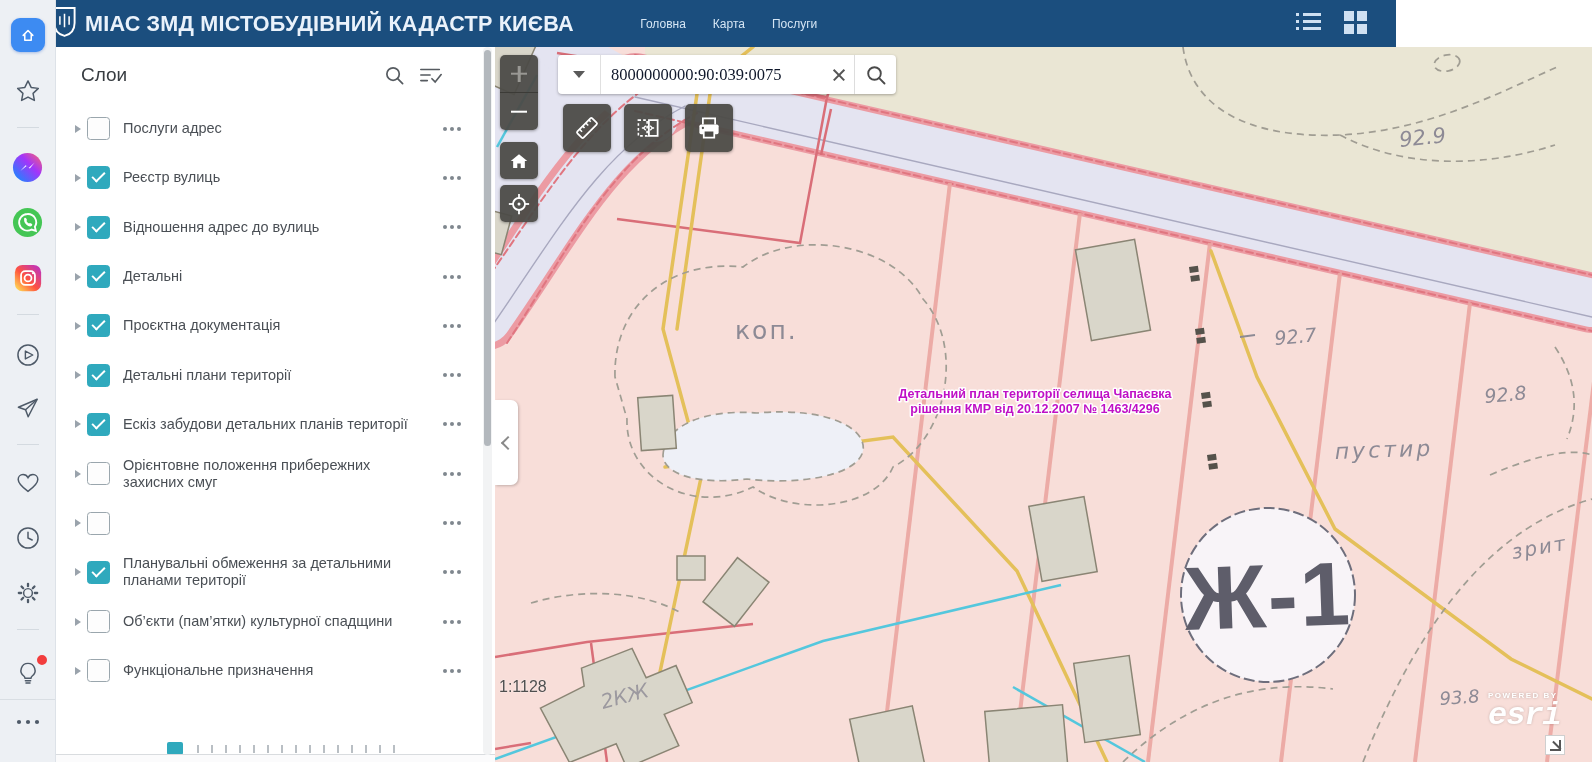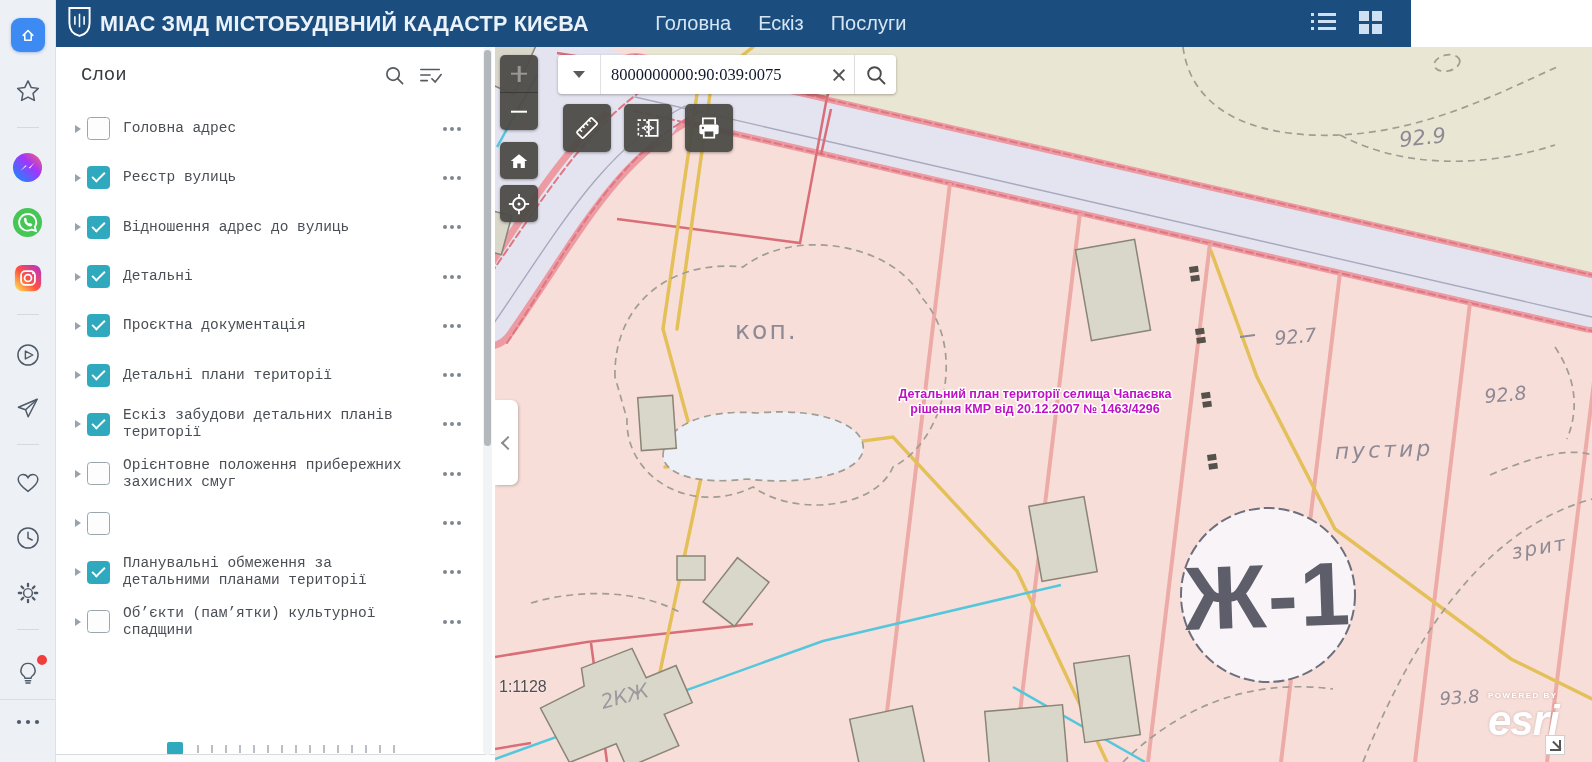--- a/index.html
+++ b/index.html
@@ -11,31 +11,31 @@
         border-right:1px solid #dde2e8;z-index:40;}
   .rail .it{position:absolute;left:50%;transform:translateX(-50%);width:34px;height:34px;
         display:flex;align-items:center;justify-content:center;cursor:pointer;}
   .rail .divider{position:absolute;left:50%;transform:translateX(-50%);width:22px;height:1px;background:#d4dae0;}
   .rail .sep{position:absolute;left:0;width:55px;height:1px;background:#d9dee3;}
   .home-active{background:#3d8bf2;border-radius:9px;box-shadow:0 1px 3px rgba(30,90,200,.35);}
   .badge{position:absolute;top:-3px;right:-4px;width:10px;height:10px;border-radius:50%;
          background:#f23d3d;border:2px solid #edf0f4;}
 
   
-  .header{position:absolute;left:55px;top:0;width:1356px;height:47px;background:#1b4e7e;
+  .header{position:absolute;left:40px;top:0;width:1356px;height:47px;background:#1b4e7e;
           z-index:30;display:flex;align-items:center;}
   .header .logo{margin-left:12px;flex:0 0 auto;}
   .header .title{margin-left:8px;color:#eaf2fb;font-size:22.5px;font-weight:700;
           letter-spacing:.2px;white-space:nowrap;transform:scaleX(.96);transform-origin:left;}
   .header nav{display:flex;gap:27px;margin-left:46px;}
-  .header nav a{color:#d5e5f4;font-size:20px;text-decoration:none;cursor:pointer;white-space:nowrap;}
+  .header nav a{color:#d5e5f4;font-size:12px;text-decoration:none;cursor:pointer;white-space:nowrap;}
   .header .hright{margin-left:auto;margin-right:28px;display:flex;gap:20px;align-items:center;}
 
   
-  .panel{position:absolute;left:55px;top:47px;width:440px;height:715px;background:#fff;z-index:20;font-family:Liberation Mono, monospace;}
+  .panel{position:absolute;left:55px;top:47px;width:440px;height:715px;background:#fff;z-index:20;}
   .panel-head{position:relative;height:52px;}
   .panel-head .ttl{position:absolute;left:26px;top:17px;font-size:19px;color:#383d42;}
   .panel-head .hicons{position:absolute;right:52px;top:18px;display:flex;gap:14px;}
   .rows{position:absolute;top:57px;left:0;right:14px;}
   .row{height:49.3px;display:flex;align-items:center;padding-left:20px;cursor:default;}
   .caret{width:0;height:0;border-left:6px solid #9aa3ac;border-top:4.5px solid transparent;
          border-bottom:4.5px solid transparent;margin-right:6px;flex:0 0 auto;cursor:pointer;}
   .cb{width:21px;height:21px;border-radius:3.5px;border:1.5px solid #9aa6ad;background:#fdfdfd;
       flex:0 0 auto;position:relative;cursor:pointer;}
   .cb.on{background:#2fa9bd;border-color:#2fa9bd;}
@@ -81,21 +81,21 @@
   .clr::after{transform:translate(-50%,-50%) rotate(-45deg);}
   .mag{width:41px;height:100%;border-left:1px solid #ddd;display:flex;align-items:center;justify-content:center;cursor:pointer;}
   .tools{position:absolute;left:68px;top:57px;display:flex;gap:13px;}
   .tools .tb{width:48px;height:48px;}
   .collapse-tab{position:absolute;left:0;top:353px;width:23px;height:85px;background:#fff;
       border-radius:0 7px 7px 0;box-shadow:1px 1px 3px rgba(0,0,0,.22);display:flex;align-items:center;justify-content:center;cursor:pointer;}
   .chev-left{width:8px;height:8px;border-left:2px solid #8a8a8a;border-bottom:2px solid #8a8a8a;transform:rotate(45deg);margin-left:3px;}
   .scale-lbl{position:absolute;left:4px;top:631px;font-size:16px;color:#4f4f4f;text-shadow:0 0 2px rgba(255,255,255,.8);}
   .esri{position:absolute;left:993px;top:645px;color:#fff;line-height:1;}
   .esri .pb{font-size:8px;font-weight:bold;letter-spacing:1.5px;text-shadow:0 0 3px rgba(0,0,0,.25);}
-  .esri .br{font-size:42px;font-style:italic;font-weight:bold;font-family:Liberation Sans, sans-serif;
+  .esri .br{font-size:32px;font-style:italic;font-weight:bold;font-family:Liberation Mono, monospace;
       text-shadow:0 0 3px rgba(0,0,0,.2);letter-spacing:-1px;}
   .expand-box{position:absolute;left:1050px;top:688px;width:18px;height:18px;background:#fff;border:1px solid #cfcfcf;
       display:flex;align-items:center;justify-content:center;cursor:pointer;}
   .expand-box .arr{width:9px;height:9px;border-right:2px solid #555;border-bottom:2px solid #555;transform:rotate(-0deg);position:relative;}
   .expand-box .arr::before{content:"";position:absolute;right:-1px;bottom:-1px;width:11px;height:2px;background:#555;transform:rotate(45deg);transform-origin:right bottom;}
 </style>
 </head>
 <body>
 
 <div class="rail">
@@ -206,21 +206,21 @@
 <div class="header">
   <span class="logo">
     <svg width="25" height="31" viewBox="0 0 26 32">
         <path d="M2.5 2 H23.5 V17.5 C23.5 25.5 18.8 29.5 13 31 C7.2 29.5 2.5 25.5 2.5 17.5 Z" stroke="#fff" stroke-width="2" fill="none"></path>
         <path d="M13 8 V22 M8.2 10.5 V19.5 M17.8 10.5 V19.5" stroke="#fff" stroke-width="1.6"></path>
       </svg>
   </span>
   <span class="title">МІАС ЗМД МІСТОБУДІВНИЙ КАДАСТР КИЄВА</span>
   <nav>
     <a>Головна</a>
-    <a>Ескіз</a>
+    <a>Карта</a>
     <a>Послуги</a>
   </nav>
   <div class="hright">
     <span style="cursor:pointer">
       <svg width="27" height="24" viewBox="0 0 27 24">
           <g fill="#cfe0f2">
             <rect x="1" y="3" width="3" height="3"></rect>
             <rect x="8" y="3" width="18" height="3"></rect>
             <rect x="1" y="10" width="3" height="3"></rect>
             <rect x="8" y="10" width="18" height="3"></rect>
@@ -262,21 +262,21 @@
             </g>
           </svg>
       </span>
     </span>
   </div>
 
   <div class="rows">
       <div class="row">
       <span class="caret"></span>
       <span class="cb"></span>
-      <span class="lbl">Головна адрес</span>
+      <span class="lbl">Послуги адрес</span>
       <span class="dots"></span>
     </div>
       <div class="row">
       <span class="caret"></span>
       <span class="cb on"></span>
       <span class="lbl">Реєстр вулиць</span>
       <span class="dots"></span>
     </div>
       <div class="row">
       <span class="caret"></span>
@@ -322,20 +322,26 @@
       <div class="row">
       <span class="caret"></span>
       <span class="cb on"></span>
       <span class="lbl">Планувальні обмеження за детальними планами території</span>
       <span class="dots"></span>
     </div>
       <div class="row">
       <span class="caret"></span>
       <span class="cb"></span>
       <span class="lbl">Об’єкти (пам’ятки) культурної спадщини</span>
+      <span class="dots"></span>
+    </div>
+      <div class="row">
+      <span class="caret"></span>
+      <span class="cb"></span>
+      <span class="lbl">Функціональне призначення</span>
       <span class="dots"></span>
     </div>
     </div>
 
   <div class="legend-partial">
     <span class="sw"></span>
     <span class="ticks"></span>
   </div>
   <div class="panel-bottom"></div>
   <div class="vscroll">

